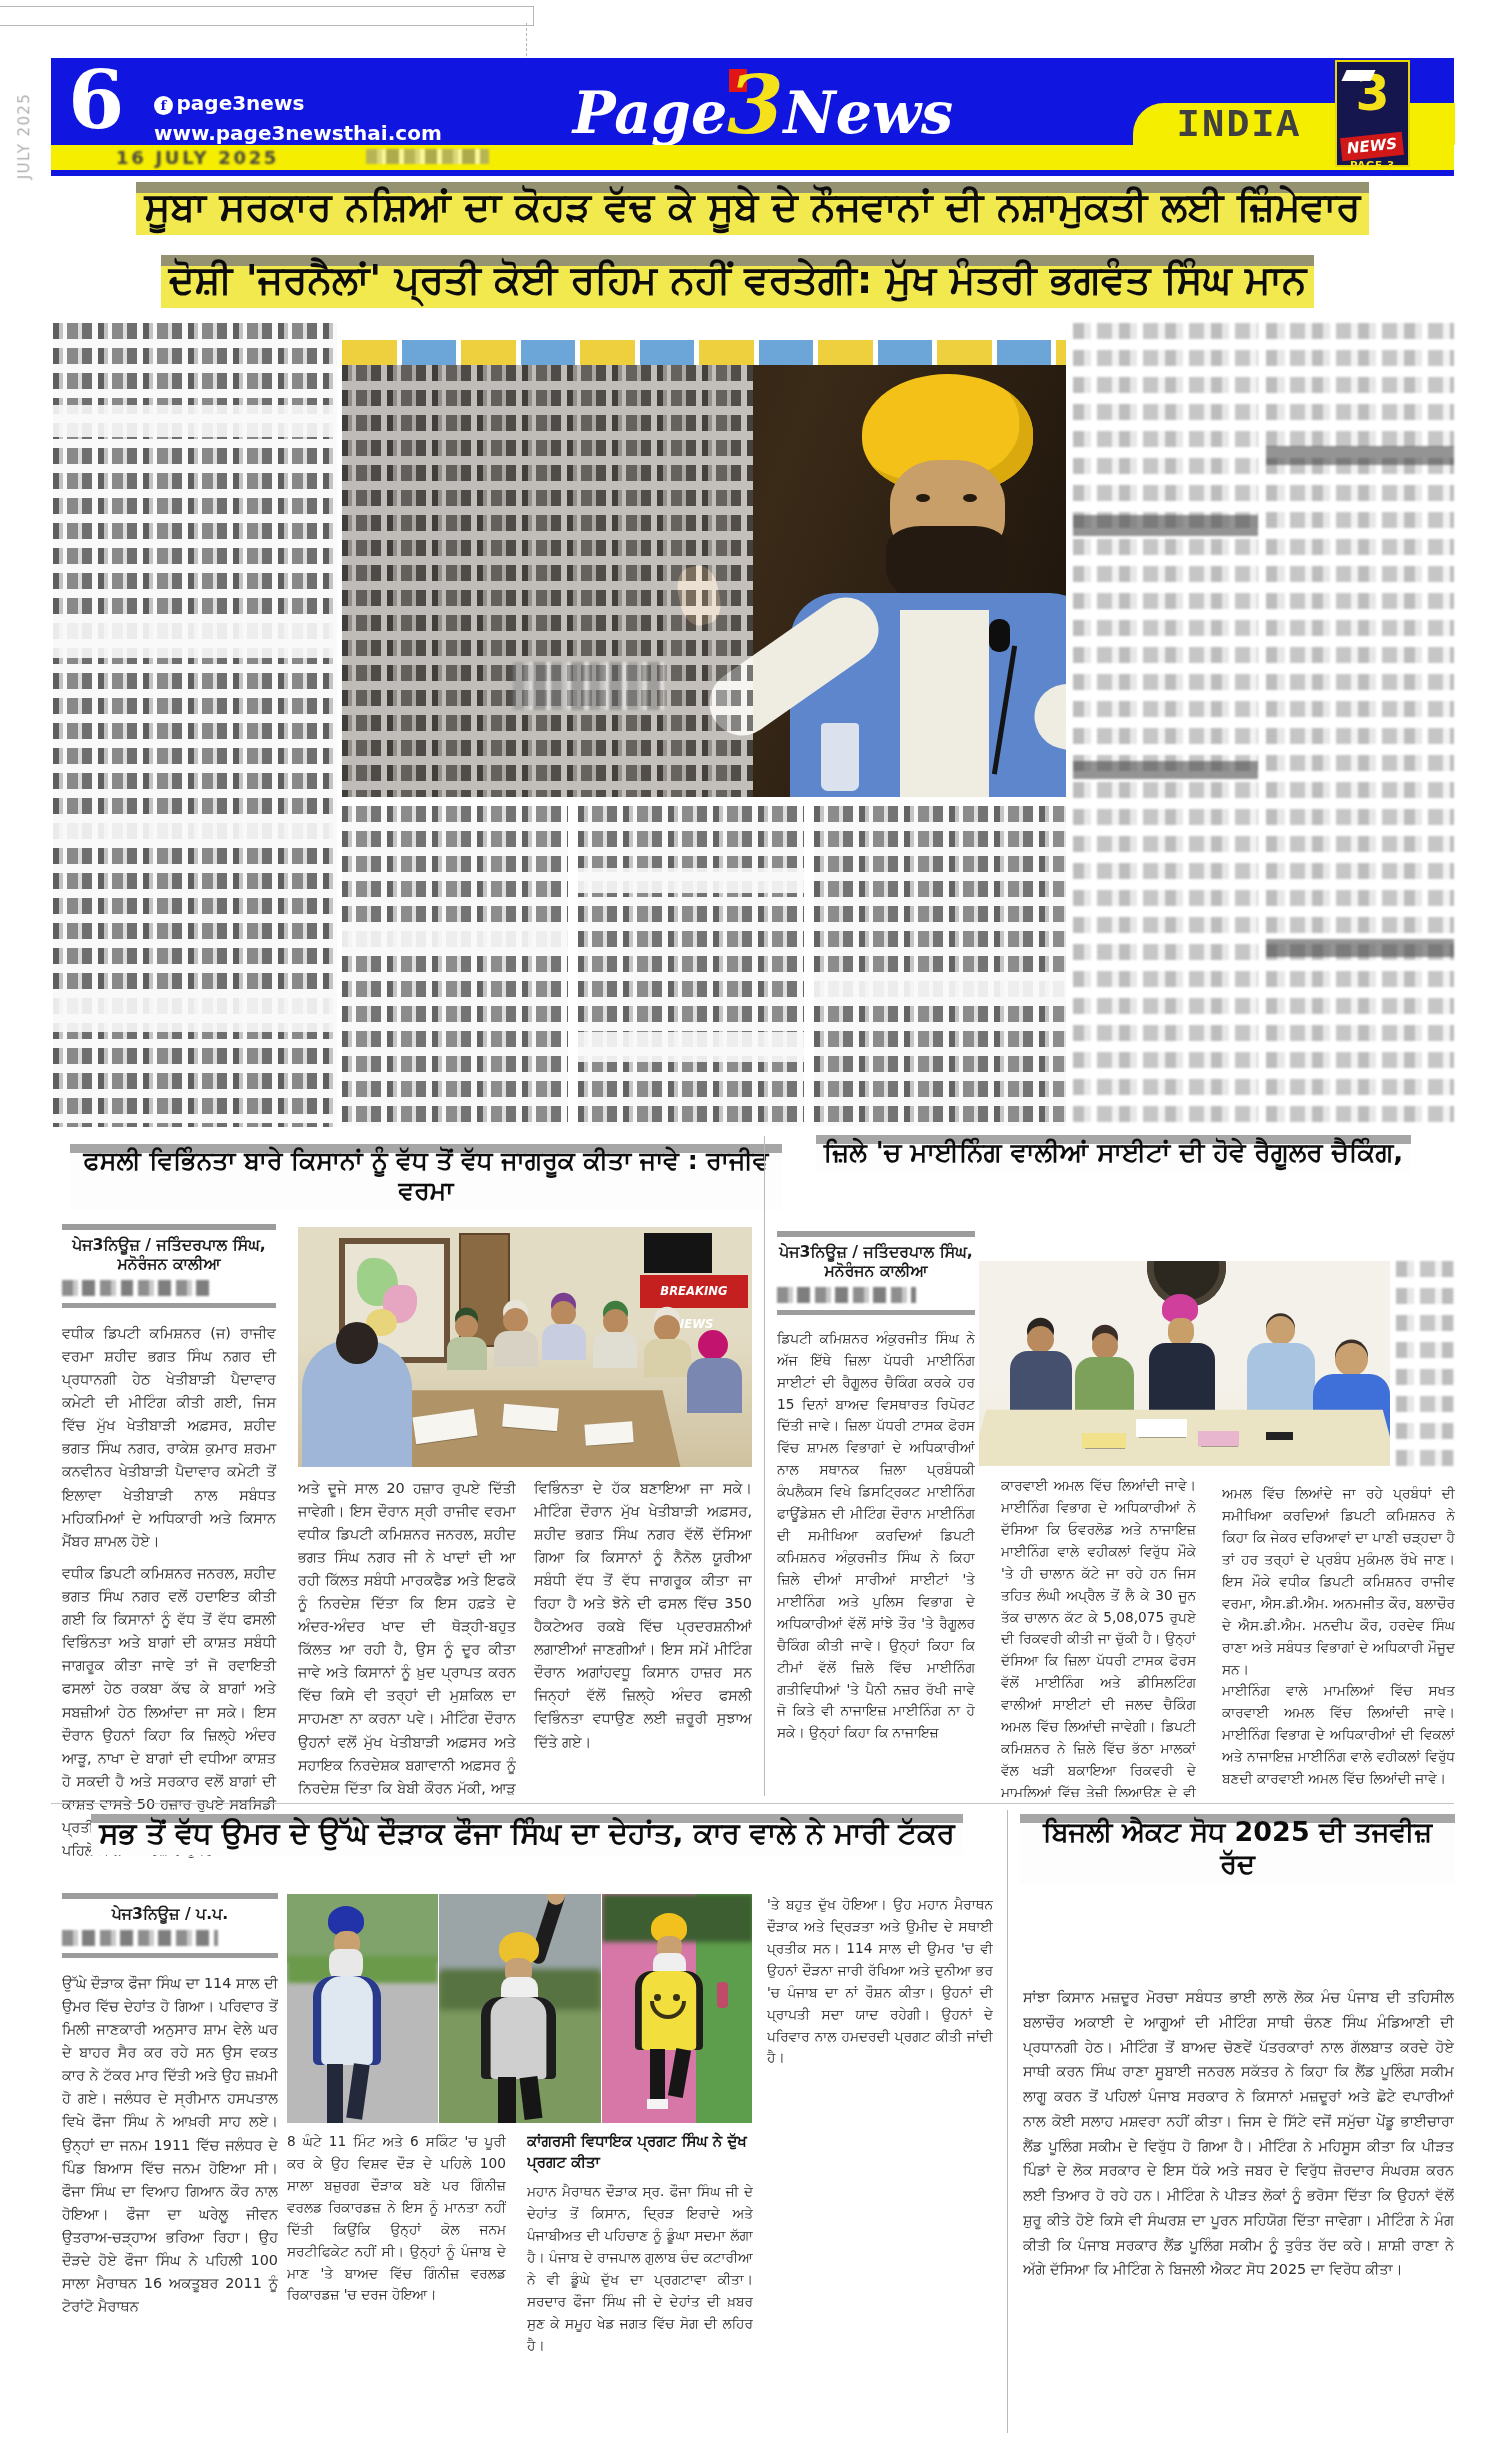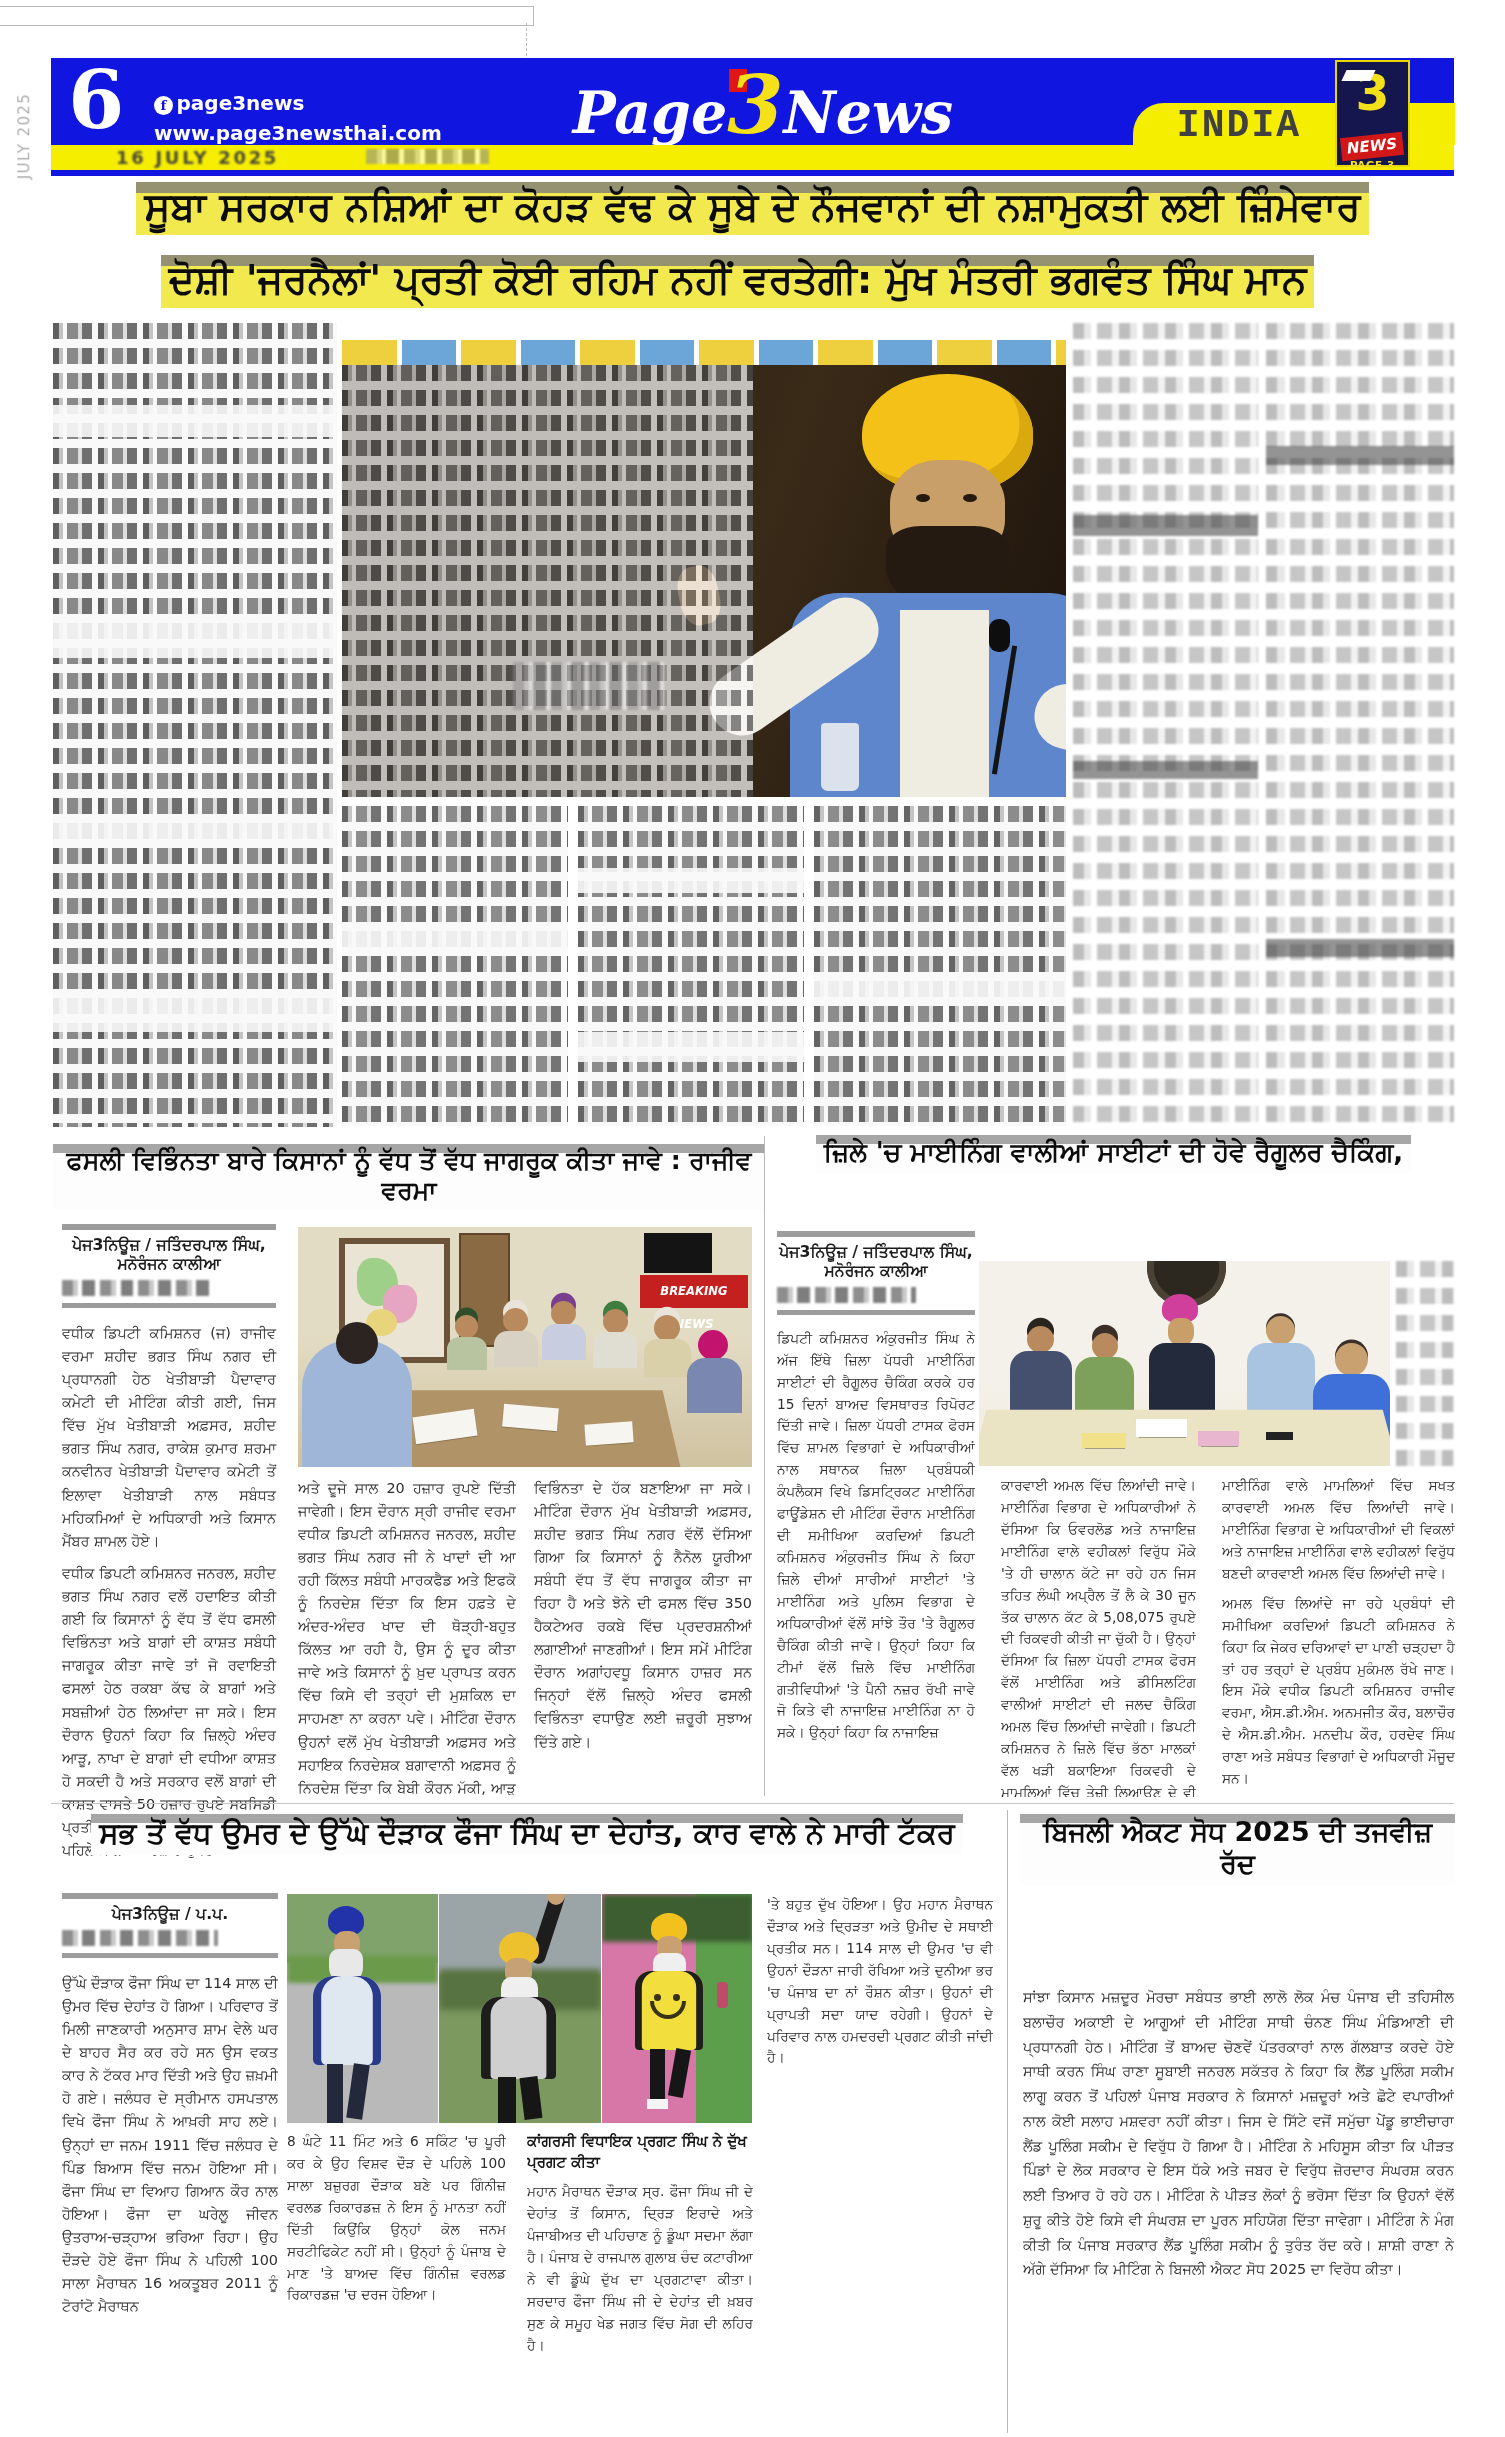--- a/index.html
+++ b/index.html
@@ -134,21 +134,21 @@
 
   <div class="abs pixel" style="left:1073px;top:323px;width:185px;height:803px;">
     <div class="drow" style="top:192px;height:20.5px;"></div>
       <div class="drow" style="top:438px;height:18px;"></div>
     </div>
   <div class="abs pixel" style="left:1266px;top:323px;width:188px;height:803px;">
     <div class="drow" style="top:123px;height:19px;"></div>
       <div class="drow" style="top:616px;height:18px;"></div>
     </div>
 
-  <div class="abs center" style="left:53px;top:1144px;width:712px;">
+  <div class="abs center" style="left:70px;top:1144px;width:712px;">
     <span class="hl white" style="font-size:25px;">ਫਸਲੀ ਵਿਭਿੰਨਤਾ ਬਾਰੇ ਕਿਸਾਨਾਂ ਨੂੰ ਵੱਧ ਤੋਂ ਵੱਧ ਜਾਗਰੂਕ ਕੀਤਾ ਜਾਵੇ : ਰਾਜੀਵ ਵਰਮਾ</span>
   </div>
 
   <div class="abs" style="left:62px;top:1224px;width:214px;">
     <div class="bar"></div>
     <div class="byl" style="margin-top:5.5px;">ਪੇਜ3ਨਿਊਜ਼ / ਜਤਿੰਦਰਪਾਲ ਸਿੰਘ,</div>
     <div class="byl">ਮਨੋਰੰਜਨ ਕਾਲੀਆ</div>
     <div class="pixline" style="width:70%;margin:6.8px 0;"></div>
     <div class="bar"></div>
     <div class="body first" style="margin-top:13.7px;">ਵਧੀਕ ਡਿਪਟੀ ਕਮਿਸ਼ਨਰ (ਜ) ਰਾਜੀਵ ਵਰਮਾ ਸ਼ਹੀਦ ਭਗਤ ਸਿੰਘ ਨਗਰ ਦੀ ਪ੍ਰਧਾਨਗੀ ਹੇਠ ਖੇਤੀਬਾੜੀ ਪੈਦਾਵਾਰ ਕਮੇਟੀ ਦੀ ਮੀਟਿੰਗ ਕੀਤੀ ਗਈ, ਜਿਸ ਵਿੱਚ ਮੁੱਖ ਖੇਤੀਬਾੜੀ ਅਫ਼ਸਰ, ਸ਼ਹੀਦ ਭਗਤ ਸਿੰਘ ਨਗਰ, ਰਾਕੇਸ਼ ਕੁਮਾਰ ਸ਼ਰਮਾ ਕਨਵੀਨਰ ਖੇਤੀਬਾੜੀ ਪੈਦਾਵਾਰ ਕਮੇਟੀ ਤੋਂ ਇਲਾਵਾ ਖੇਤੀਬਾੜੀ ਨਾਲ ਸਬੰਧਤ ਮਹਿਕਮਿਆਂ ਦੇ ਅਧਿਕਾਰੀ ਅਤੇ ਕਿਸਾਨ ਮੈਂਬਰ ਸ਼ਾਮਲ ਹੋਏ।</div>
@@ -220,22 +220,22 @@
     <div class="abs" style="left:0;bottom:0;width:100%;height:58px;background:#eae3c4;transform:perspective(192px) rotateX(14deg);"></div>
     <div class="paper" style="left:157px;bottom:29px;width:51px;height:18px;background:#fff;"></div>
     <div class="paper" style="left:219px;bottom:20.5px;width:41px;height:15px;background:#e8b6cf;"></div>
     <div class="paper" style="left:103px;bottom:18px;width:44px;height:15px;background:#f0e18a;"></div>
     <div class="abs" style="left:287px;bottom:26px;width:27px;height:8.2px;background:#222;"></div>
   </div>
   <div class="abs pixel" style="left:1396px;top:1261px;width:58px;height:205px;"></div>
 
   <div class="abs body" style="left:1001px;top:1475px;width:195px;height:322px;overflow:hidden;">ਕਾਰਵਾਈ ਅਮਲ ਵਿੱਚ ਲਿਆਂਦੀ ਜਾਵੇ। ਮਾਈਨਿੰਗ ਵਿਭਾਗ ਦੇ ਅਧਿਕਾਰੀਆਂ ਨੇ ਦੱਸਿਆ ਕਿ ਓਵਰਲੋਡ ਅਤੇ ਨਾਜਾਇਜ਼ ਮਾਈਨਿੰਗ ਵਾਲੇ ਵਹੀਕਲਾਂ ਵਿਰੁੱਧ ਮੌਕੇ 'ਤੇ ਹੀ ਚਾਲਾਨ ਕੱਟੇ ਜਾ ਰਹੇ ਹਨ ਜਿਸ ਤਹਿਤ ਲੰਘੀ ਅਪ੍ਰੈਲ ਤੋਂ ਲੈ ਕੇ 30 ਜੂਨ ਤੱਕ ਚਾਲਾਨ ਕੱਟ ਕੇ 5,08,075 ਰੁਪਏ ਦੀ ਰਿਕਵਰੀ ਕੀਤੀ ਜਾ ਚੁੱਕੀ ਹੈ। ਉਨ੍ਹਾਂ ਦੱਸਿਆ ਕਿ ਜ਼ਿਲਾ ਪੱਧਰੀ ਟਾਸਕ ਫੋਰਸ ਵੱਲੋਂ ਮਾਈਨਿੰਗ ਅਤੇ ਡੀਸਿਲਟਿੰਗ ਵਾਲੀਆਂ ਸਾਈਟਾਂ ਦੀ ਜਲਦ ਚੈਕਿੰਗ ਅਮਲ ਵਿੱਚ ਲਿਆਂਦੀ ਜਾਵੇਗੀ। ਡਿਪਟੀ ਕਮਿਸ਼ਨਰ ਨੇ ਜ਼ਿਲੇ ਵਿੱਚ ਭੱਠਾ ਮਾਲਕਾਂ ਵੱਲ ਖੜੀ ਬਕਾਇਆ ਰਿਕਵਰੀ ਦੇ ਮਾਮਲਿਆਂ ਵਿੱਚ ਤੇਜ਼ੀ ਲਿਆਉਣ ਦੇ ਵੀ ਨਿਰਦੇਸ਼ ਦਿੱਤੇ। ਬਰਸਾਤੀ ਸੀਜ਼ਨ ਦੌਰਾਨ ਹਰ ਤਰ੍ਹਾਂ ਦੇ ਹਾਲਾਤ ਨਾਲ ਨਜਿੱਠਣ ਲਈ</div>
   <div class="abs" style="left:1222px;top:1475px;width:233px;height:322px;overflow:hidden;">
+    <div class="body" style="margin-top:8.2px;">ਅਮਲ ਵਿੱਚ ਲਿਆਂਦੇ ਜਾ ਰਹੇ ਪ੍ਰਬੰਧਾਂ ਦੀ ਸਮੀਖਿਆ ਕਰਦਿਆਂ ਡਿਪਟੀ ਕਮਿਸ਼ਨਰ ਨੇ ਕਿਹਾ ਕਿ ਜੇਕਰ ਦਰਿਆਵਾਂ ਦਾ ਪਾਣੀ ਚੜ੍ਹਦਾ ਹੈ ਤਾਂ ਹਰ ਤਰ੍ਹਾਂ ਦੇ ਪ੍ਰਬੰਧ ਮੁਕੰਮਲ ਰੱਖੇ ਜਾਣ। ਇਸ ਮੌਕੇ ਵਧੀਕ ਡਿਪਟੀ ਕਮਿਸ਼ਨਰ ਰਾਜੀਵ ਵਰਮਾ, ਐਸ.ਡੀ.ਐਮ. ਅਨਮਜੀਤ ਕੌਰ, ਬਲਾਚੌਰ ਦੇ ਐਸ.ਡੀ.ਐਮ. ਮਨਦੀਪ ਕੌਰ, ਹਰਦੇਵ ਸਿੰਘ ਰਾਣਾ ਅਤੇ ਸਬੰਧਤ ਵਿਭਾਗਾਂ ਦੇ ਅਧਿਕਾਰੀ ਮੌਜੂਦ ਸਨ।</div>
     <div class="body">ਮਾਈਨਿੰਗ ਵਾਲੇ ਮਾਮਲਿਆਂ ਵਿੱਚ ਸਖਤ ਕਾਰਵਾਈ ਅਮਲ ਵਿੱਚ ਲਿਆਂਦੀ ਜਾਵੇ। ਮਾਈਨਿੰਗ ਵਿਭਾਗ ਦੇ ਅਧਿਕਾਰੀਆਂ ਦੀ ਵਿਕਲਾਂ ਅਤੇ ਨਾਜਾਇਜ਼ ਮਾਈਨਿੰਗ ਵਾਲੇ ਵਹੀਕਲਾਂ ਵਿਰੁੱਧ ਬਣਦੀ ਕਾਰਵਾਈ ਅਮਲ ਵਿੱਚ ਲਿਆਂਦੀ ਜਾਵੇ।</div>
-    <div class="body" style="margin-top:8.2px;">ਅਮਲ ਵਿੱਚ ਲਿਆਂਦੇ ਜਾ ਰਹੇ ਪ੍ਰਬੰਧਾਂ ਦੀ ਸਮੀਖਿਆ ਕਰਦਿਆਂ ਡਿਪਟੀ ਕਮਿਸ਼ਨਰ ਨੇ ਕਿਹਾ ਕਿ ਜੇਕਰ ਦਰਿਆਵਾਂ ਦਾ ਪਾਣੀ ਚੜ੍ਹਦਾ ਹੈ ਤਾਂ ਹਰ ਤਰ੍ਹਾਂ ਦੇ ਪ੍ਰਬੰਧ ਮੁਕੰਮਲ ਰੱਖੇ ਜਾਣ। ਇਸ ਮੌਕੇ ਵਧੀਕ ਡਿਪਟੀ ਕਮਿਸ਼ਨਰ ਰਾਜੀਵ ਵਰਮਾ, ਐਸ.ਡੀ.ਐਮ. ਅਨਮਜੀਤ ਕੌਰ, ਬਲਾਚੌਰ ਦੇ ਐਸ.ਡੀ.ਐਮ. ਮਨਦੀਪ ਕੌਰ, ਹਰਦੇਵ ਸਿੰਘ ਰਾਣਾ ਅਤੇ ਸਬੰਧਤ ਵਿਭਾਗਾਂ ਦੇ ਅਧਿਕਾਰੀ ਮੌਜੂਦ ਸਨ।</div>
   </div>
 
   <div class="abs hline" style="left:51px;top:1803px;width:1403px;"></div>
 
   <div class="abs center" style="left:53px;top:1814px;width:948px;">
     <span class="hl white" style="font-size:29px;">ਸਭ ਤੋਂ ਵੱਧ ਉਮਰ ਦੇ ਉੱਘੇ ਦੌੜਾਕ ਫੌਜਾ ਸਿੰਘ ਦਾ ਦੇਹਾਂਤ, ਕਾਰ ਵਾਲੇ ਨੇ ਮਾਰੀ ਟੱਕਰ</span>
   </div>
 
   <div class="abs" style="left:62px;top:1893px;width:216px;">
     <div class="bar"></div>

